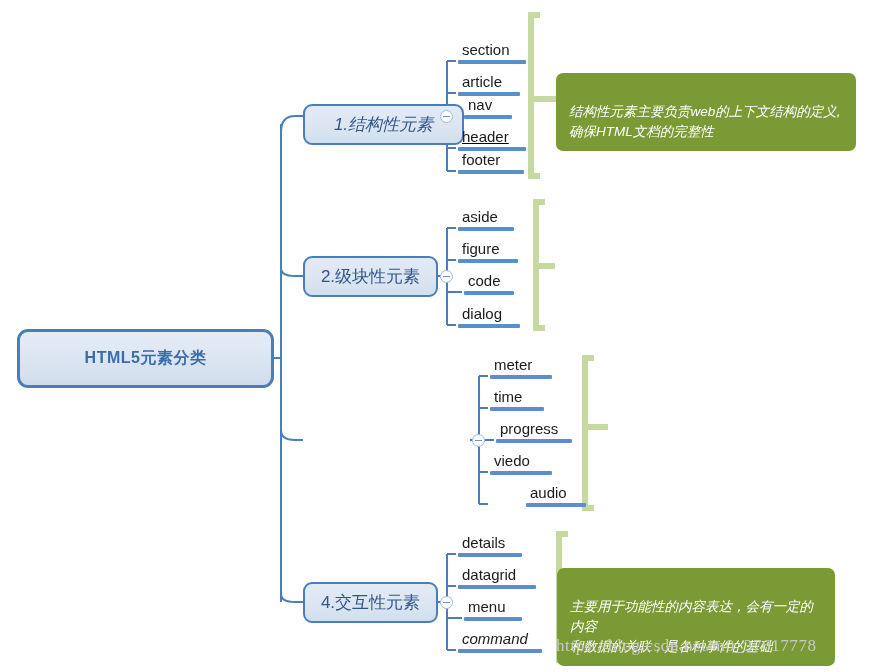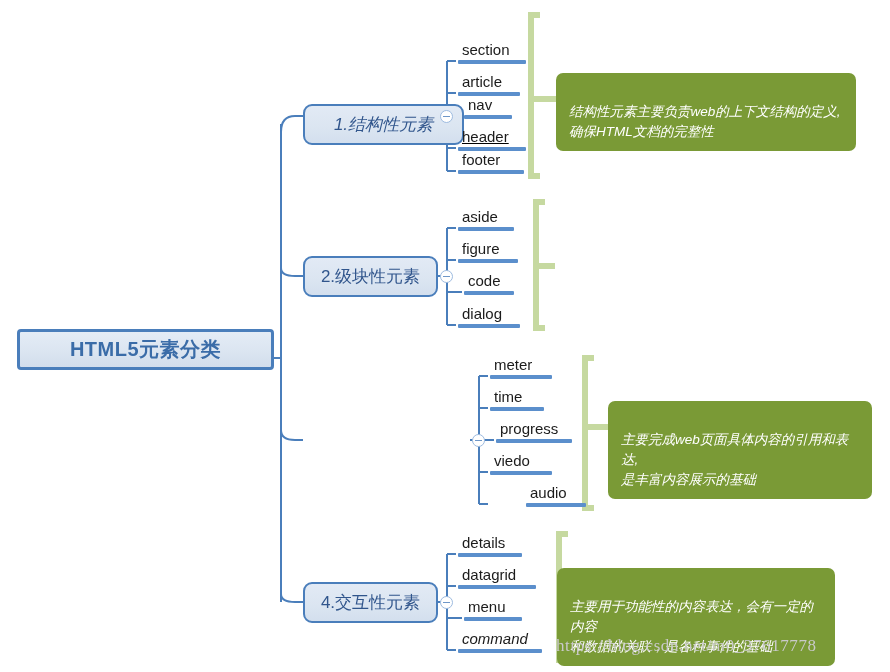--- a/index.html
+++ b/index.html
@@ -26,30 +26,30 @@
     height: 672px;
     pointer-events: none;
   }
 
   
   .root-node {
     position: absolute;
     left: 17px;
     top: 329px;
     width: 257px;
-    height: 41px;
+    height: 59px;
     box-sizing: border-box;
     border: 3px solid #4a7ebb;
-    border-radius: 4px;
+    border-radius: 11px;
     background: linear-gradient(180deg, #e4ecf6 0%, #dbe5f1 55%, #d2ddec 100%);
     display: flex;
     align-items: center;
     justify-content: center;
     color: #3a6ca8;
-    font-size: 20px;
+    font-size: 16px;
     font-weight: bold;
     letter-spacing: 0.5px;
   }
 
   
   .branch-node {
     position: absolute;
     box-sizing: border-box;
     border: 2px solid #4a7ebb;
     border-radius: 9px;
@@ -250,24 +250,20 @@
   </div>
   <div class="leaf" style="left:490px; top:451px;">
     <span class="leaf-label">viedo</span>
     <span class="leaf-underline" style="width:62px;"></span>
   </div>
   <div class="leaf" style="left:490px; top:483px;margin-left:36px;">
     <span class="leaf-label">audio</span>
     <span class="leaf-underline" style="width:60px;"></span>
   </div>
 
-  <div class="note-box" style="left:608px; top:401px; width:264px;">
-    <span>主要完成web页面具体内容的引用和表达,
-是丰富内容展示的基础</span>
-  </div>
 
   <div class="branch-node" style="left:303px; top:582px; width:135px; height:41px;">
     <span>4.交互性元素</span>
   </div>
   <div class="collapse-toggle" style="left:440px; top:596px;"></div>
 
   <div class="leaf" style="left:458px; top:533px;">
     <span class="leaf-label">details</span>
     <span class="leaf-underline" style="width:64px;"></span>
   </div>

